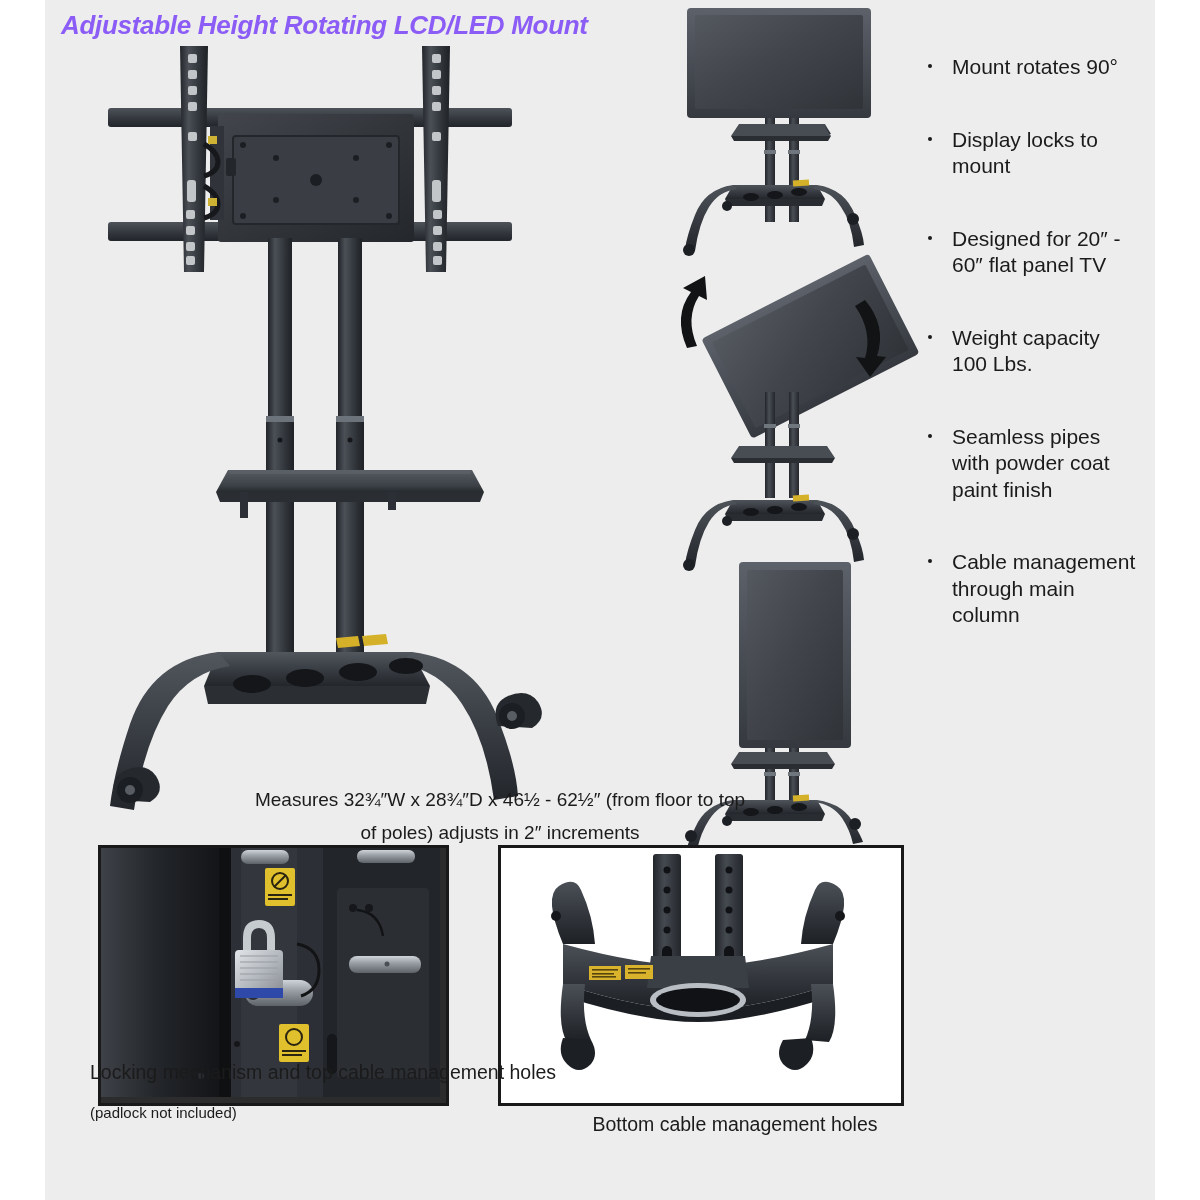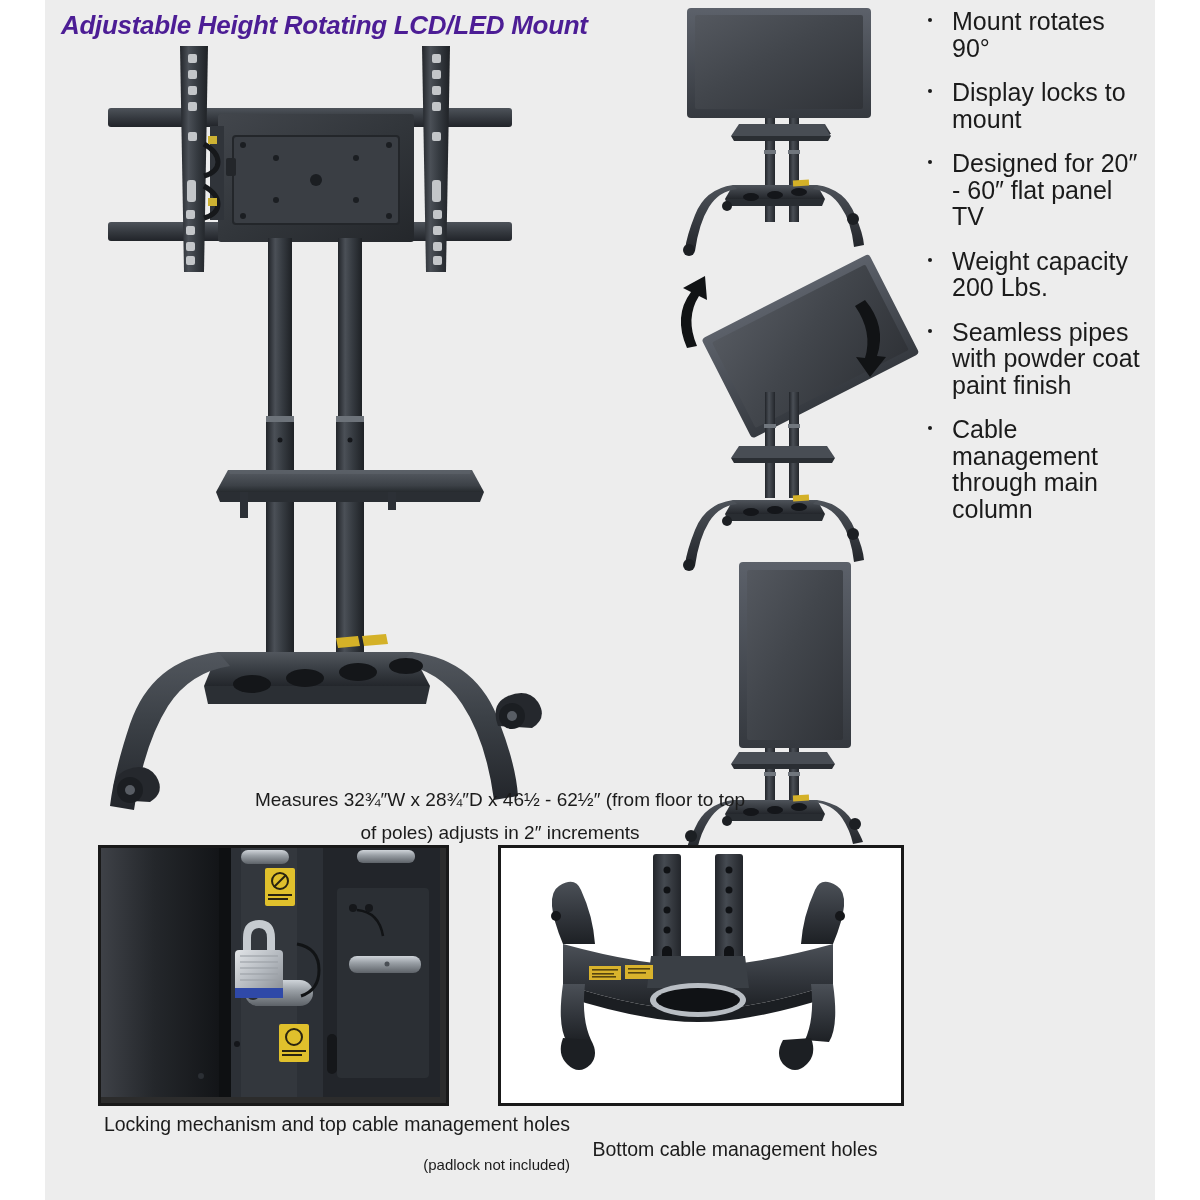--- a/index.html
+++ b/index.html
@@ -5,38 +5,38 @@
 <style>
   html,body{margin:0;padding:0;background:#ffffff;}
   body{width:1200px;height:1200px;overflow:hidden;font-family:"Liberation Sans",sans-serif;}
 
   .page{position:absolute;left:0;top:0;width:1200px;height:1200px;background:#ffffff;}
   .sheet{position:absolute;left:45px;top:0px;width:1110px;height:1200px;background:#ededed;}
 
   
   .title{
     position:absolute;left:16px;top:10px;width:660px;
-    font-size:26px;font-weight:bold;font-style:italic;color:#4c1d95;
+    font-size:26px;font-weight:bold;font-style:italic;color:#8b5cf6;
     letter-spacing:-0.3px;
   }
 
   
   .bullets{position:absolute;left:865px;top:8px;width:230px;}
   .bullet{position:relative;padding-left:42px;margin-bottom:18px;
-    font-size:25px;line-height:26.5px;color:#1b1b1b;}
+    font-size:21px;line-height:26.5px;color:#1b1b1b;margin-top:46px;}
   .bullet .dot{position:absolute;left:18px;top:10px;width:4px;height:4px;border-radius:50%;background:#1b1b1b;}
 
   
   .cap-measure{position:absolute;left:205px;top:783px;width:500px;text-align:center;
     font-size:19px;line-height:33px;color:#1b1b1b;}
-  .cap-left{position:absolute;left:45px;top:1112px;width:480px;text-align:right;
+  .cap-left{position:absolute;left:45px;top:1060px;width:480px;text-align:left;
     font-size:19.5px;line-height:25px;color:#1b1b1b;}
   .cap-left .sub{display:block;font-size:15px;line-height:20px;margin-top:18px;}
   .cap-right{position:absolute;left:470px;top:1112px;width:440px;text-align:center;
-    font-size:19.5px;line-height:25px;color:#1b1b1b;margin-top:25px;}
+    font-size:19.5px;line-height:25px;color:#1b1b1b;}
 
   
   .photoframe{position:absolute;border:3px solid #191919;background:#2c2c2c;overflow:hidden;}
   #photo-lock{left:53px;top:845px;width:345px;height:255px;}
   #photo-base{left:453px;top:845px;width:400px;height:255px;background:#ffffff;}
 
   
   .art{position:absolute;}
 
   
@@ -444,21 +444,21 @@
       <div class="bullet">
         <span class="dot"></span>
         <span>Display locks to mount</span>
       </div>
       <div class="bullet">
         <span class="dot"></span>
         <span>Designed for 20″ - 60″ flat panel TV</span>
       </div>
       <div class="bullet">
         <span class="dot"></span>
-        <span>Weight capacity 200 Lbs.</span>
+        <span>Weight capacity 100 Lbs.</span>
       </div>
       <div class="bullet">
         <span class="dot"></span>
         <span>Seamless pipes with powder coat paint finish</span>
       </div>
       <div class="bullet">
         <span class="dot"></span>
         <span>Cable management through main column</span>
       </div>
     </div>

